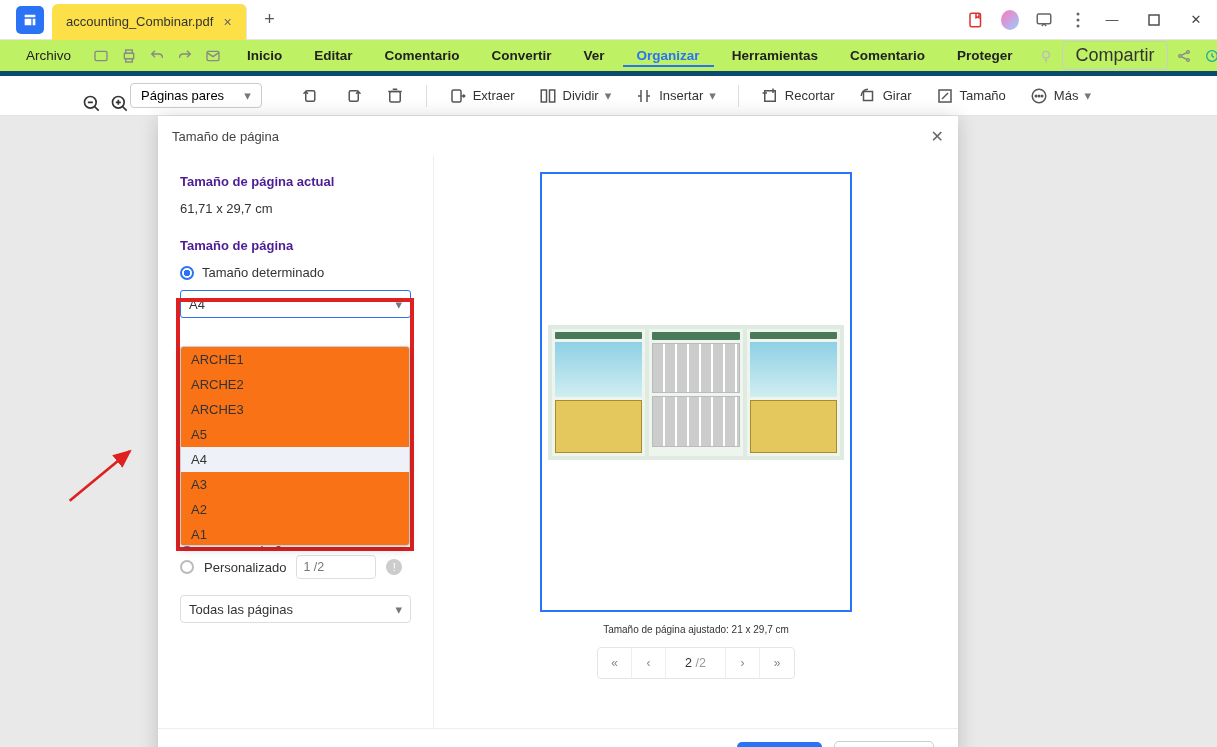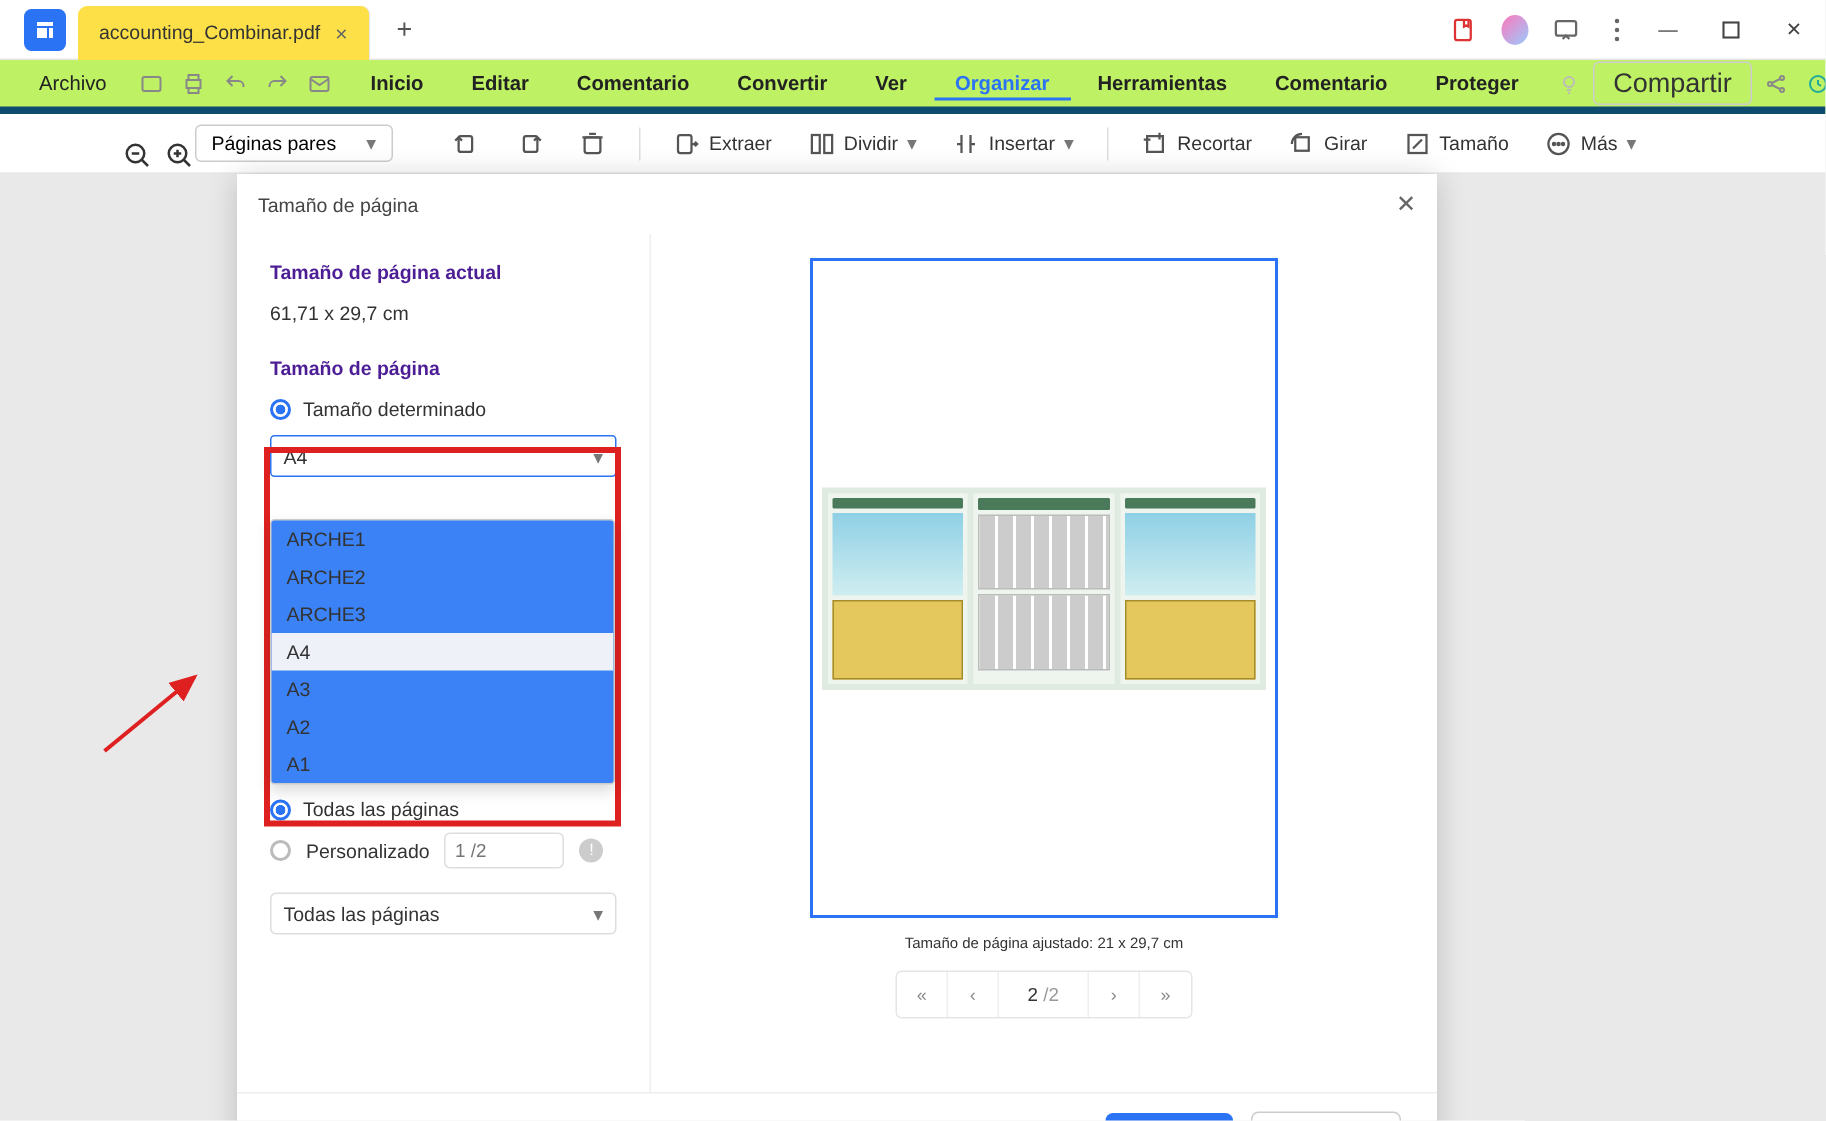--- a/index.html
+++ b/index.html
@@ -47,21 +47,21 @@
 
 .sec-title { font-size: 13px; font-weight: 600; color: #4c1d95; padding: 8px 22px; }
 .sec-text  { font-size: 13px; color: #333; padding: 4px 22px 14px; }
 
 .radio-row { display: flex; align-items: center; gap: 8px; padding: 4px 22px; font-size: 13px; color: #333; }
 .radio-dot { width: 14px; height: 14px; border-radius: 50%; border: 2px solid #bbb; flex-shrink: 0; }
 .radio-dot.on { border-color: #2b73f5; background: radial-gradient(circle,#2b73f5 45%,#fff 48%); }
 
 .size-select { margin: 6px 22px; border: 1px solid #2b73f5; border-radius: 3px; height: 28px; display: flex; align-items: center; justify-content: space-between; padding: 0 8px; font-size: 13px; cursor: pointer; color: #333; background:#fff; }
 
-.dropdown { position: absolute; left: 22px; top: 190px; width: 230px; background: #3b82f6; border: 1px solid #ccc; border-radius: 3px; box-shadow: 0 4px 10px rgba(0,0,0,0.15); z-index: 5; max-height: 200px; overflow-y: auto; }
+.dropdown { position: absolute; left: 22px; top: 190px; width: 230px; background: #f97316; border: 1px solid #ccc; border-radius: 3px; box-shadow: 0 4px 10px rgba(0,0,0,0.15); z-index: 5; max-height: 200px; overflow-y: auto; }
 .dropdown .opt { padding: 5px 10px; font-size: 13px; color: #333; cursor: pointer; }
 .dropdown .opt.sel { background: #eef2f8; }
 .dropdown::-webkit-scrollbar { width: 8px; }
 .dropdown::-webkit-scrollbar-thumb { background: #bfbfbf; border-radius: 4px; }
 
 
 .red-box { position: absolute; border: 4px solid #df2020; pointer-events: none; }
 
 
 .arrow { position: absolute; left: 46px; top: 330px; width: 110px; height: 60px; }
@@ -339,20 +339,21 @@
           <span>A4</span>
           <span style="color:#777">▾</span>
         </div>
 
         <div class="red-box" style="left:18px; top:142px; width:238px; height:253px;"></div>
 
         <div class="dropdown">
           <div class="opt">ARCHE1</div>
           <div class="opt">ARCHE2</div>
           <div class="opt">ARCHE3</div>
+          <div class="opt">A5</div>
           <div class="opt sel">A4</div>
           <div class="opt">A3</div>
           <div class="opt">A2</div>
           <div class="opt">A1</div>
 
         </div>
 
         <div style="height:204px"></div>
         <div class="radio-row">
           <div class="radio-dot on"></div>

